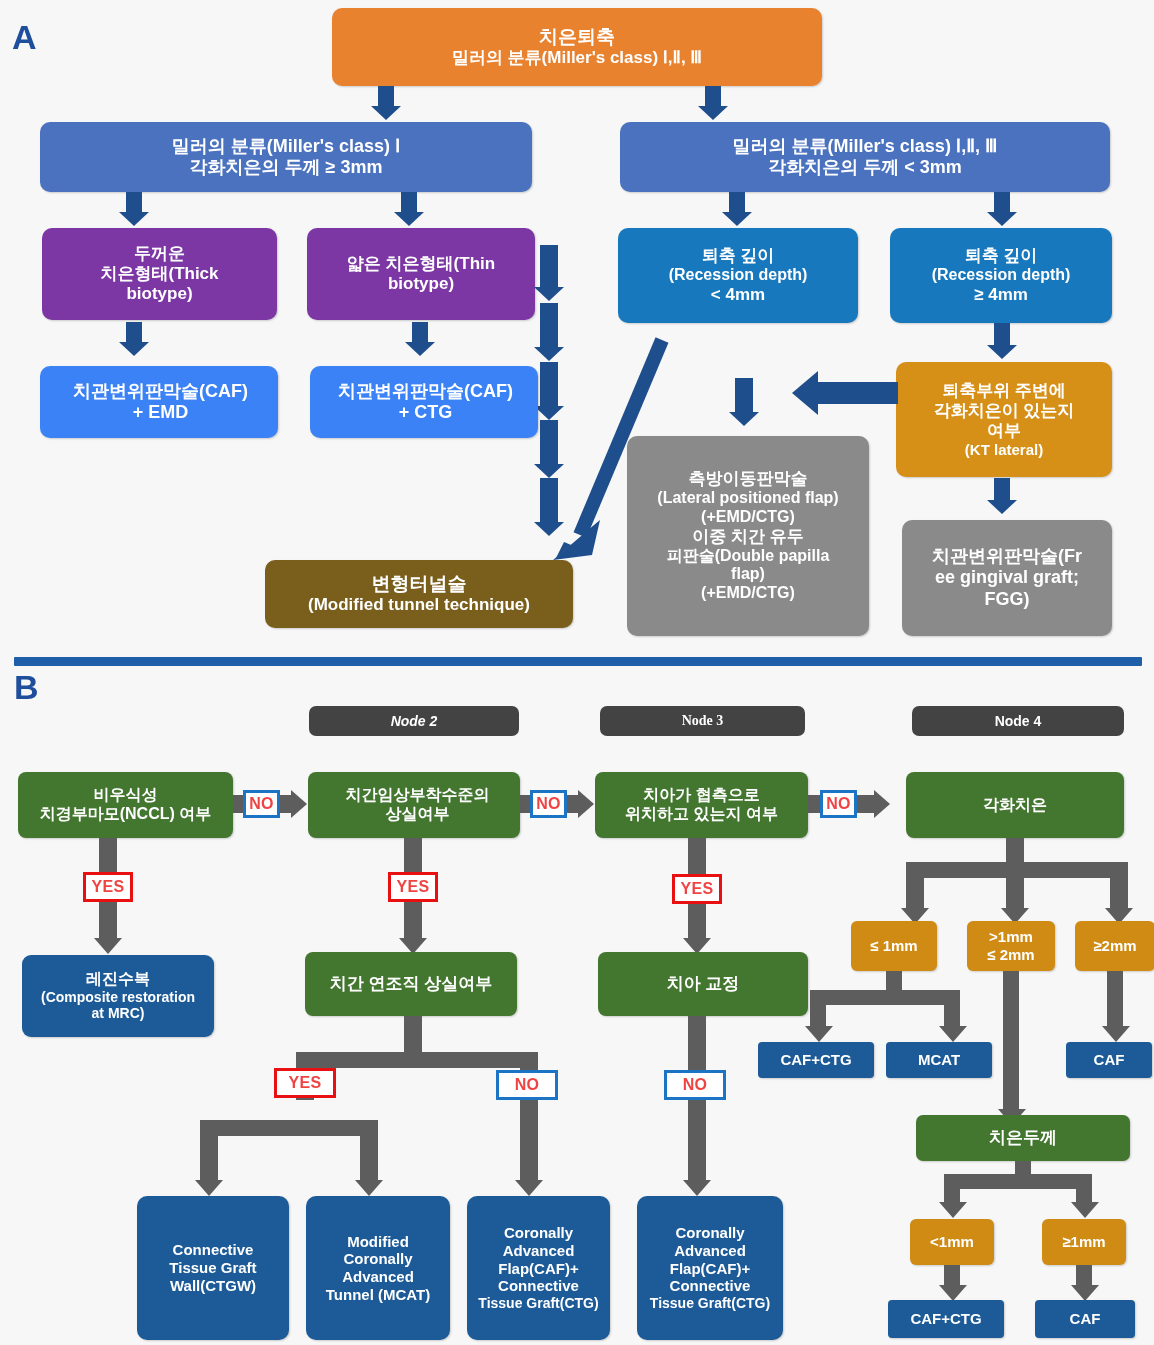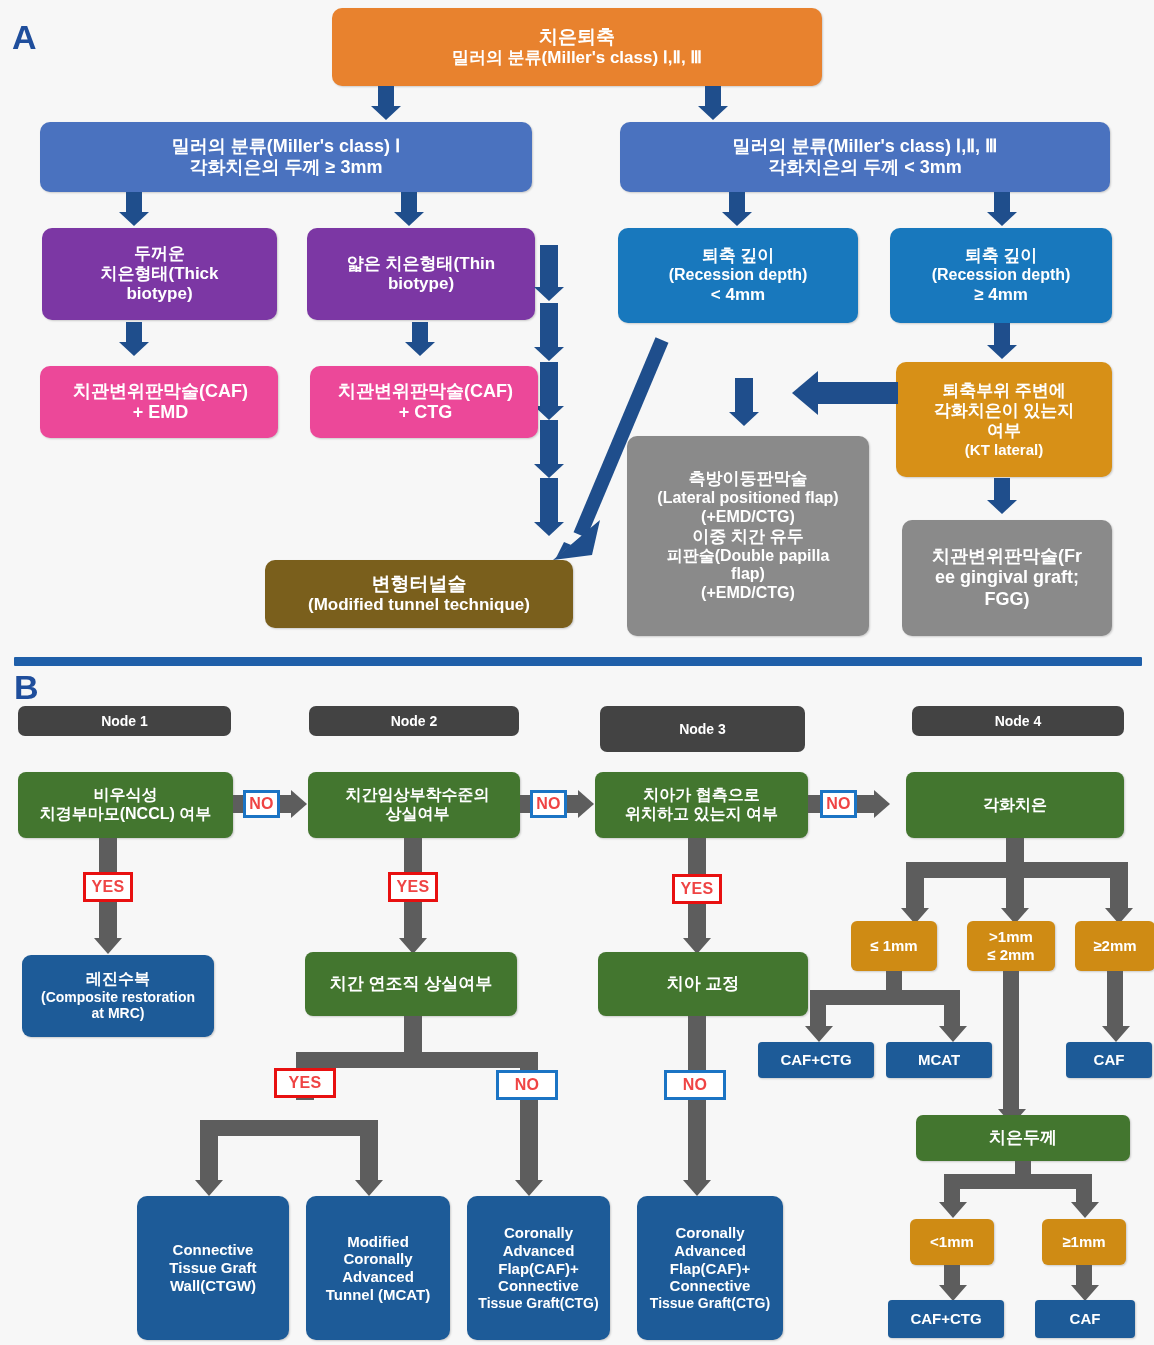--- a/index.html
+++ b/index.html
@@ -39,21 +39,21 @@
     font-weight: bold;
     border-radius: 10px;
     line-height: 1.18;
     padding: 3px 5px;
     box-shadow: 1px 1px 2px rgba(0,0,0,0.18);
   }
 
   .c-orange  { background: #e8822e; }
   .c-bluelt  { background: #4a72bf; }
   .c-purple  { background: #7c37a4; }
-  .c-green   { background: #ec4899; padding-left: 8px; }
+  .c-green   { background: #3b82f6; padding-left: 8px; }
   .c-blue    { background: #1878bd; }
   .c-gold    { background: #d79017; }
   .c-gray    { background: #8a8a8a; }
   .c-olive   { background: #7a5f1c; }
   .c-grn2    { background: #43762f; }
   .c-navy    { background: #1d5b98; }
   .c-gold2   { background: #cf8b14; }
 
   
   .arrA {
@@ -242,27 +242,24 @@
   <div class="box c-gray" style="left:902px; top:520px; width:210px; height:116px; font-size:18px; flex-direction:column;">
     <span>치관변위판막술(Fr</span>
     <span>ee gingival graft;</span>
     <span>FGG)</span>
   </div>
 
   <div class="divider" style="left:14px; top:657px; width:1128px;"></div>
 
   <div class="panel-letter" style="left:14px; top:668px;">B</div>
 
-  <div class="node-hdr" style="left:18px; top:706px; width:213px; height:30px;">
-    <span>Node 1</span>
-  </div>
-  <div class="node-hdr" style="left:309px; top:706px; width:210px; height:30px;">
+  <div class="node-hdr" style="left:309px; top:706px; width:210px; height:30px;font-style:italic;">
     <span>Node 2</span>
   </div>
-  <div class="node-hdr" style="left:600px; top:706px; width:205px; height:46px;">
+  <div class="node-hdr" style="left:600px; top:706px; width:205px; height:30px;font-family:Liberation Serif, serif;">
     <span>Node 3</span>
   </div>
   <div class="node-hdr" style="left:912px; top:706px; width:212px; height:30px;">
     <span>Node 4</span>
   </div>
 
   <div class="box c-grn2" style="left:18px; top:772px; width:215px; height:66px; font-size:16px; flex-direction:column; border-radius:8px;">
     <span>비우식성</span>
     <span>치경부마모(NCCL) 여부</span>
   </div>

